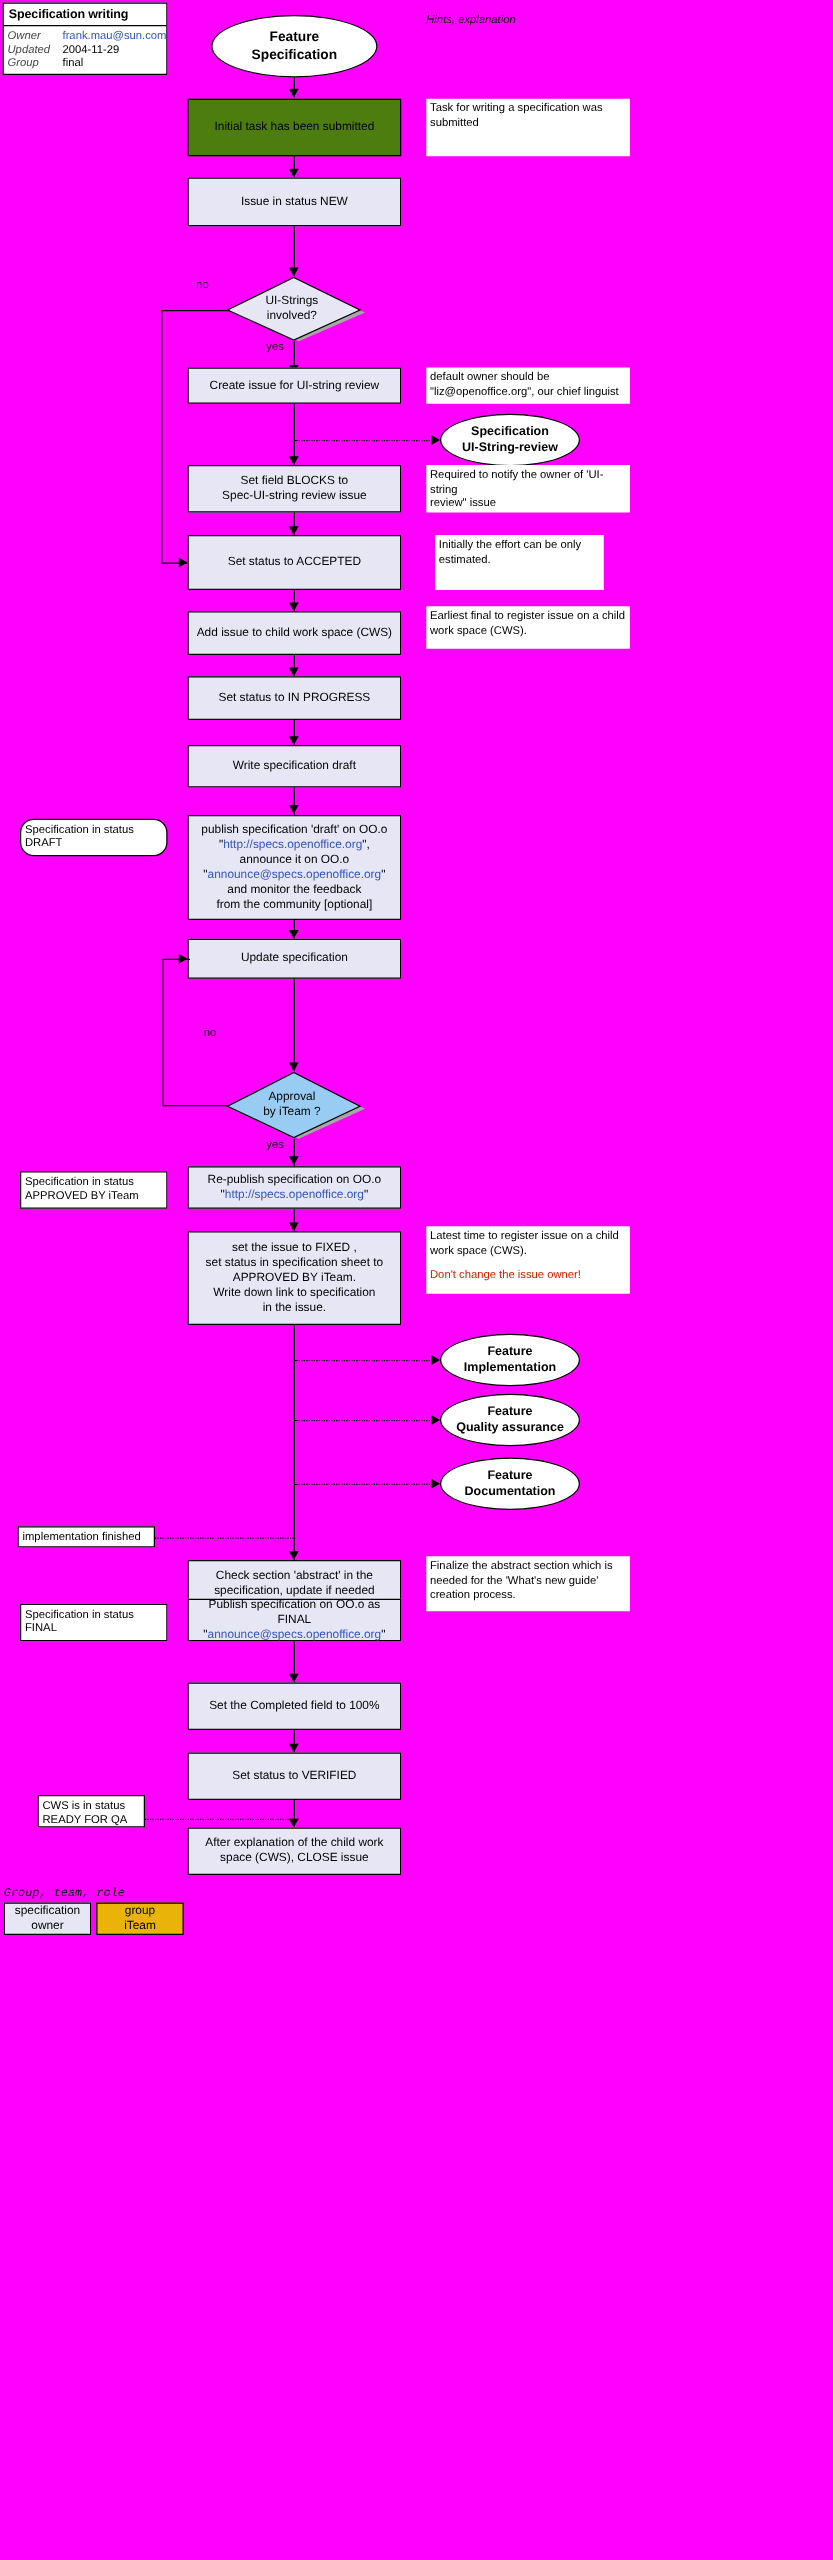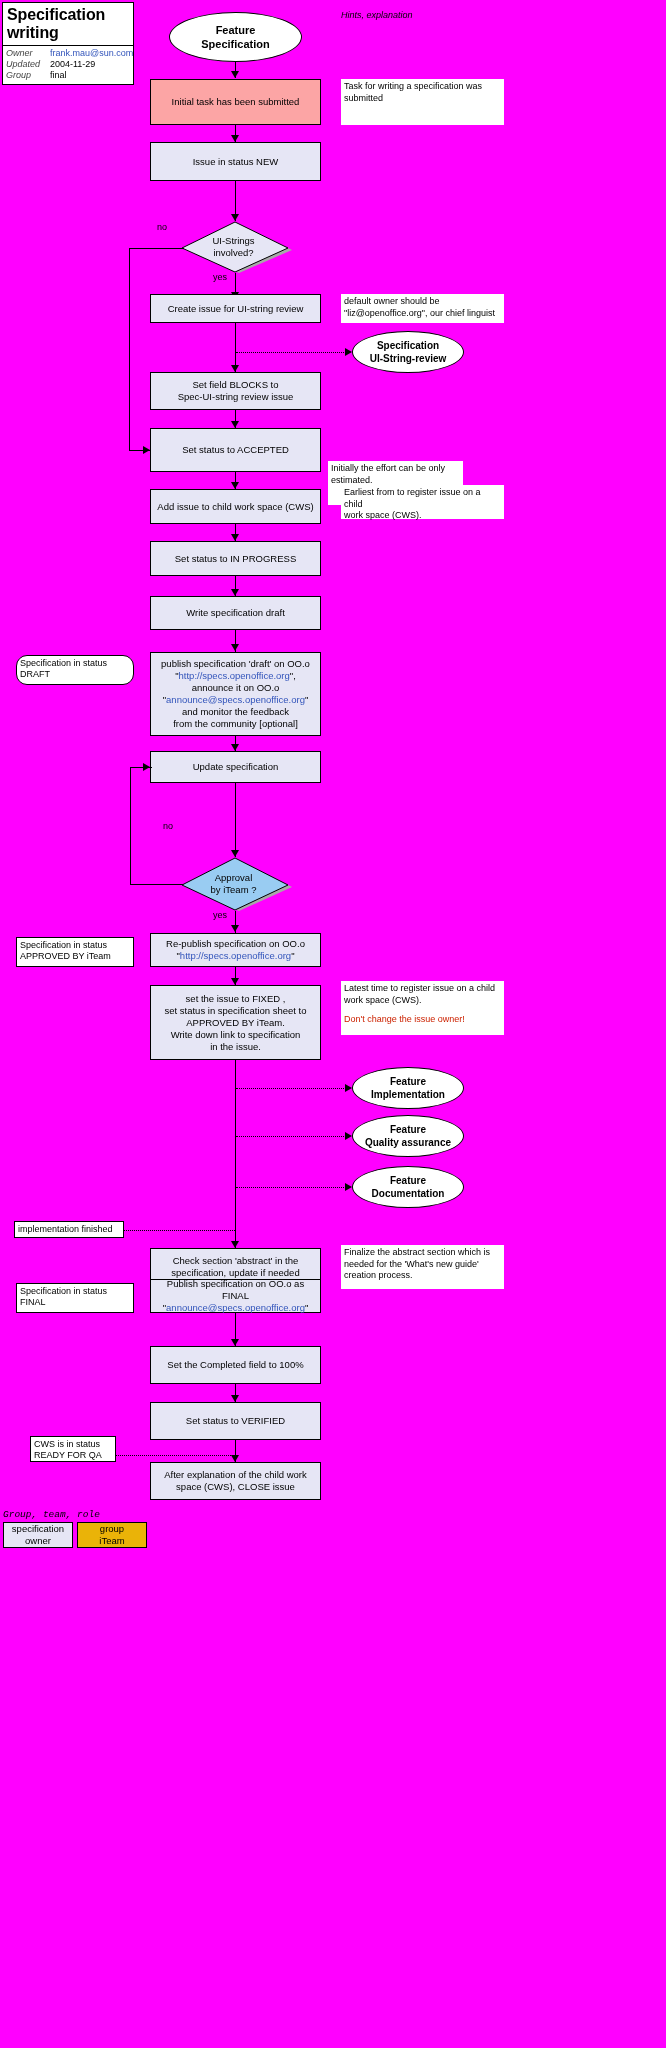--- a/index.html
+++ b/index.html
@@ -35,21 +35,21 @@
     left: 2px; top: 2px;
     width: 132px;
     background: #ffffff;
     border: 1px solid #000000;
     box-sizing: border-box;
     font-size: 9px;
     color: #000000;
   }
   .info-title {
     font-weight: bold;
-    font-size: 16px;
+    font-size: 10px;
     padding: 3px 4px 3px 4px;
     border-bottom: 1px solid #000000;
     letter-spacing: -0.1px;
   }
   .info-body {
     padding: 2px 3px 3px 3px;
   }
   .info-row {
     display: flex;
     line-height: 11px;
@@ -85,21 +85,21 @@
     padding: 2px 4px;
   }
   .box.shadow::after {
     content: "";
     position: absolute;
     left: 5px; top: 5px;
     width: 100%; height: 100%;
     background: #a8a8a8;
     z-index: -1;
   }
-  .box.white { background: #fca5a5; }
+  .box.white { background: #4d7c0f; }
   .box.blue  { background: #eab308; }
 
   
   .hint {
     background: #ffffff;
     border: 0;
     color: #000000;
     font-size: 9px;
     line-height: 11.5px;
     padding: 2px 3px;
@@ -304,39 +304,43 @@
 
   <div class="node oval small shadow" style="left:352px; top:331px; width:112px; height:42px; flex-direction:column;">
     <span>Specification</span>
     <span>UI-String-review</span>
   </div>
 
   <div class="node box shadow" style="left:150px; top:372px; width:171px; height:38px; flex-direction:column;">
     <span>Set field BLOCKS to</span>
     <span>Spec-UI-string review issue</span>
   </div>
+  <div class="node hint" style="left:341px; top:372px; width:163px; height:38px;">
+    <span>Required to notify the owner of 'UI-string</span>
+    <span>review" issue</span>
+  </div>
 
   <div class="vline" style="left:235px; top:410px; height:18px;"></div>
   <div class="arrow-down" style="left:231px; top:421px;"></div>
 
   <div class="node box shadow" style="left:150px; top:428px; width:171px; height:44px;">
     <span>Set status to ACCEPTED</span>
   </div>
-  <div class="node hint" style="left:328px; top:428px; width:135px; height:44px;margin-top:33px;">
+  <div class="node hint" style="left:348px; top:428px; width:135px; height:44px;">
     <span>Initially the effort can be only estimated.</span>
   </div>
 
   <div class="vline" style="left:235px; top:472px; height:17px;"></div>
   <div class="arrow-down" style="left:231px; top:482px;"></div>
 
   <div class="node box shadow" style="left:150px; top:489px; width:171px; height:35px;">
     <span>Add issue to child work space (CWS)</span>
   </div>
   <div class="node hint" style="left:341px; top:485px; width:163px; height:34px;">
-    <span>Earliest from to register issue on a child</span>
+    <span>Earliest final to register issue on a child</span>
     <span>work space (CWS).</span>
   </div>
 
   <div class="vline" style="left:235px; top:524px; height:17px;"></div>
   <div class="arrow-down" style="left:231px; top:534px;"></div>
 
   <div class="node box shadow" style="left:150px; top:541px; width:171px; height:35px;">
     <span>Set status to IN PROGRESS</span>
   </div>
 

